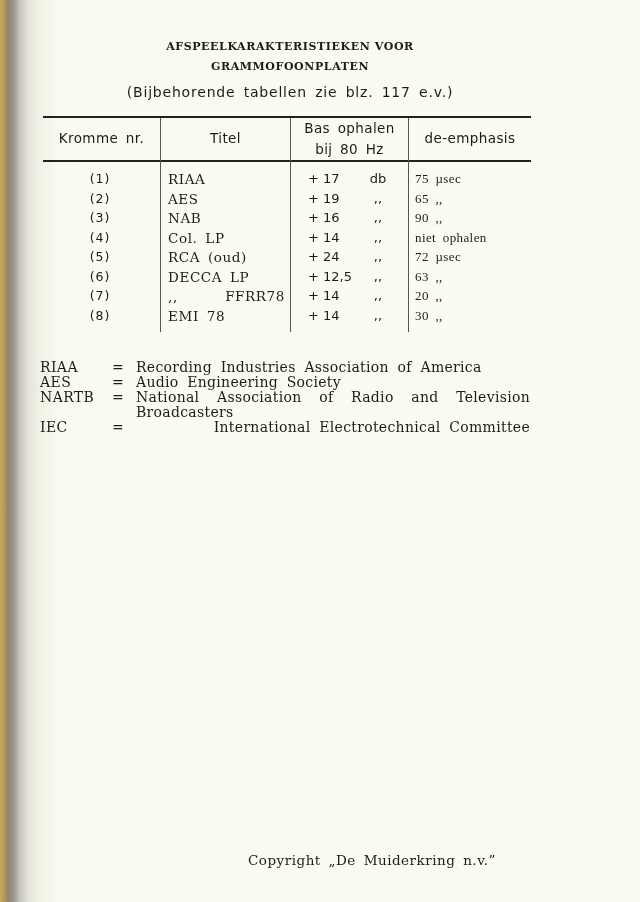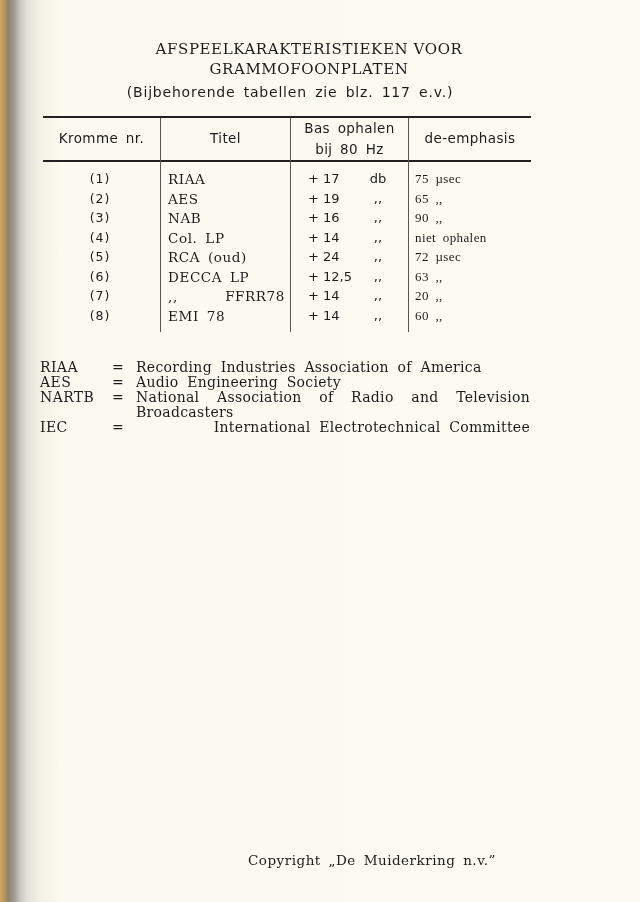--- a/index.html
+++ b/index.html
@@ -12,21 +12,21 @@
   .page-bg {
     position: absolute; inset: 0;
     background: linear-gradient(to right,
       #c9a867 0px, #b8975a 4px, #8e8470 8px, #9c9a92 14px, #c8c7be 20px,
       #e4e3d9 28px, #f2f1e6 40px, #fbfaf0 60px, #fcfbf2 100%);
   }
   .content { position: absolute; inset: 0; }
   .title1, .title2 {
     position: absolute; left: 0; width: 580px; text-align: center;
     font-family: "DejaVu Serif", "Liberation Serif", serif;
-    font-weight: normal; font-size: 15px; letter-spacing: 0.6px; margin-left: 19px;
+    font-weight: bold; font-size: 11px; letter-spacing: 0.6px;
   }
   .title1 { top: 40px; }
   .title2 { top: 60px; }
   .subtitle {
     position: absolute; top: 84px; left: 0; width: 580px; text-align: center;
     font-family: "DejaVu Sans", "Liberation Sans", sans-serif;
     font-size: 14px; letter-spacing: 0.8px; word-spacing: 3px;
   }
   .rule { position: absolute; background: #222; }
   .vline { position: absolute; width: 1px; background: #555; }
@@ -129,21 +129,21 @@
         <span class="c-titel" style="white-space:pre;">,,      FFRR78</span>
         <span class="c-bas">+ 14</span>
         <span class="c-unit">,,</span>
         <span class="c-de">20   ,,</span>
       </div>
       <div class="row" style="top:307.5px;">
         <span class="c-nr">(8)</span>
         <span class="c-titel">EMI 78</span>
         <span class="c-bas">+ 14</span>
         <span class="c-unit">,,</span>
-        <span class="c-de">60   ,,</span>
+        <span class="c-de">30   ,,</span>
       </div>
     </div>
   </div>
 
   <div>
     <div class="abbr" style="top:360px; height:15px;">
       <span class="key">RIAA</span>
       <span class="eq">=</span>
       <span class="def">Recording Industries Association of America</span>
     </div>

